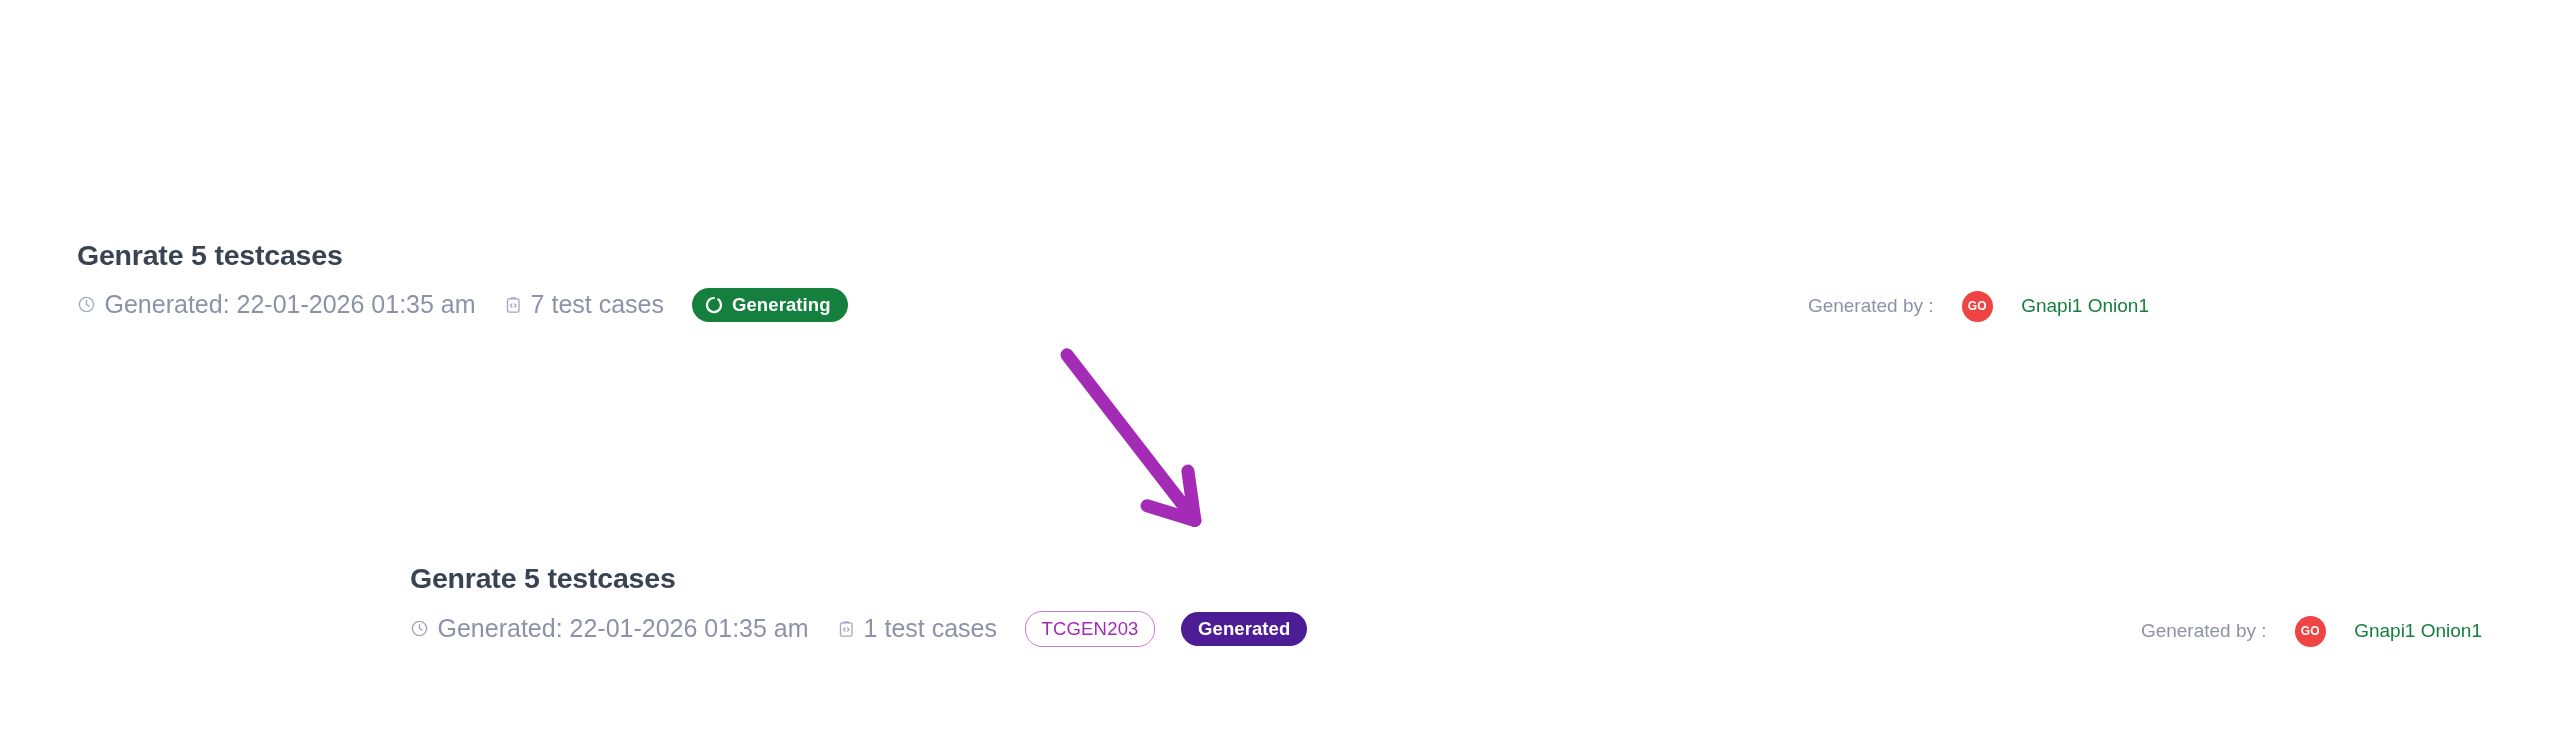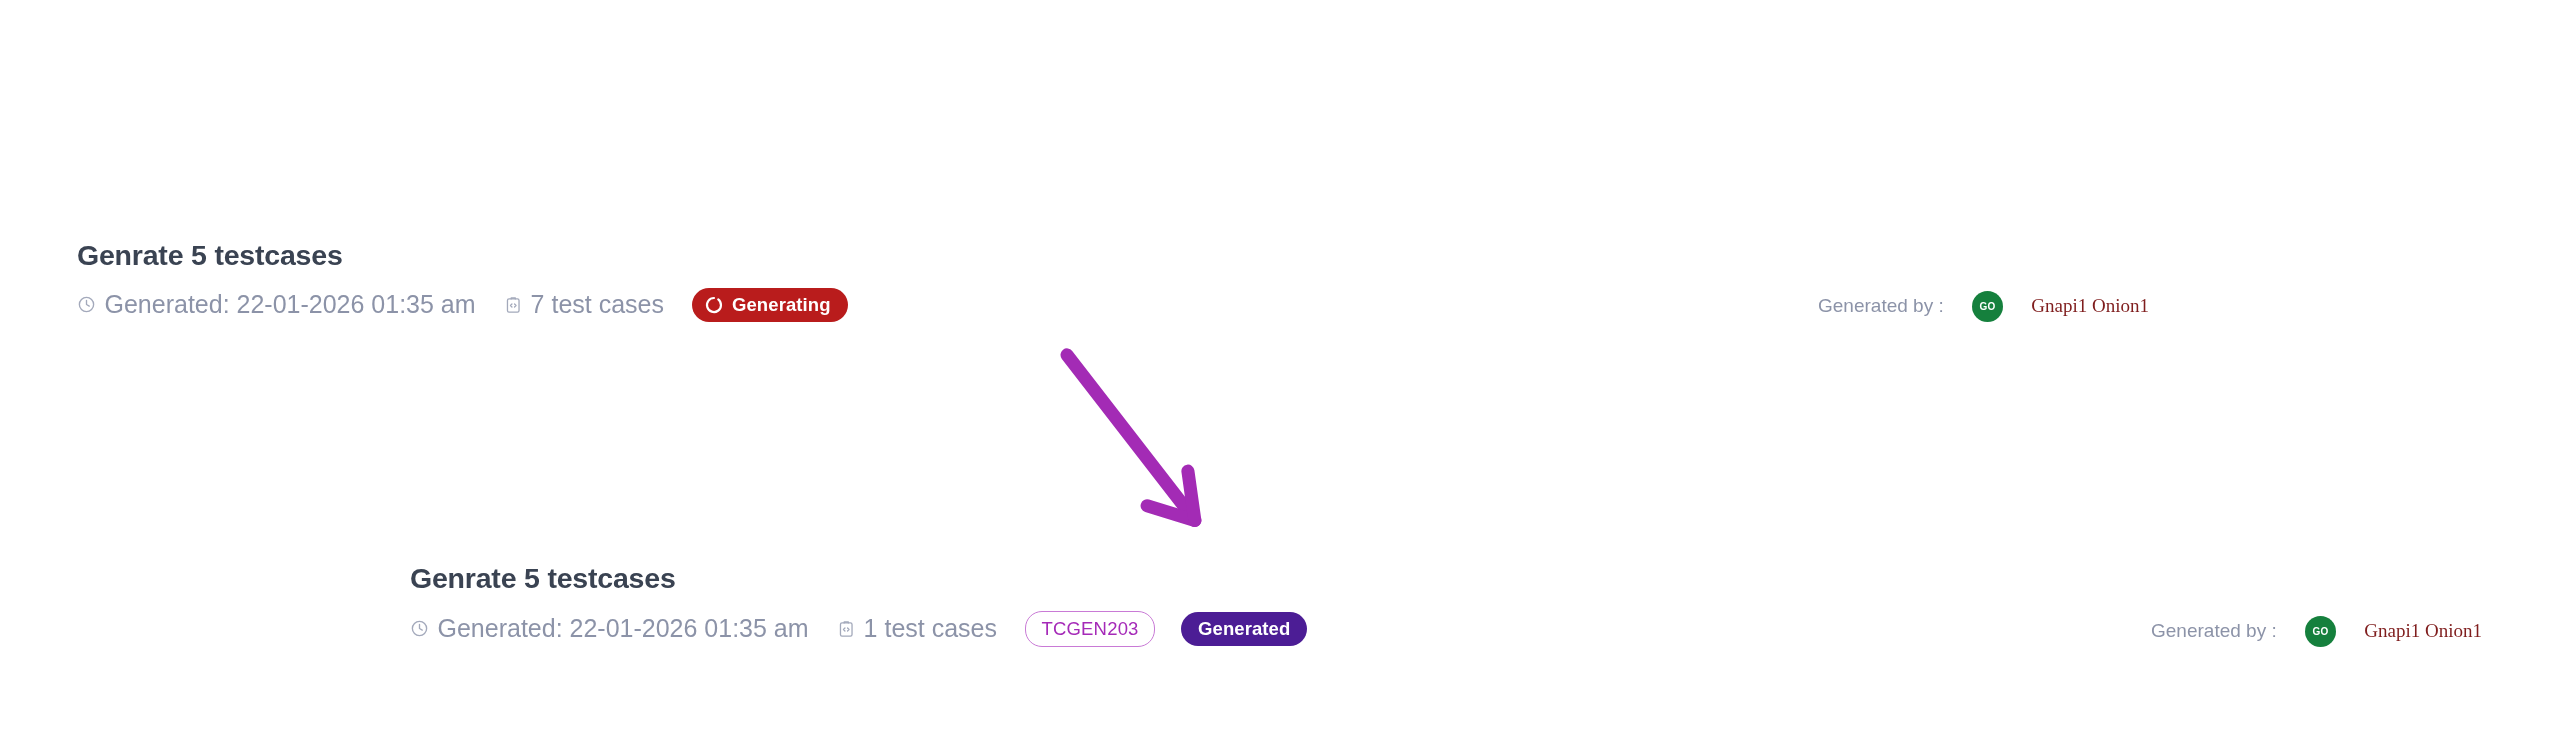--- a/index.html
+++ b/index.html
@@ -100,21 +100,21 @@
     align-items: center;
     height: 34px;
     padding: 0 17px;
     border-radius: 17px;
     color: #ffffff;
     font-size: 18.5px;
     font-weight: bold;
     letter-spacing: 0.1px;
   }
   .status-badge.generating {
-    background: #b91c1c;
+    background: #15803d;
     padding-left: 12.3px;
   }
   .status-badge.generated {
     background: #4c1d95;
   }
   .spinner {
     width: 20px;
     height: 20px;
     margin-right: 7.7px;
     flex: 0 0 auto;
@@ -133,35 +133,34 @@
   }
   .gen-by-label {
     font-size: 19px;
     color: #8c93a8;
     margin-right: 12.3px;
   }
   .avatar {
     width: 31px;
     height: 31px;
     border-radius: 50%;
-    background: #15803d;
+    background: #ef4444;
     color: #ffffff;
-    font-size: 10px;
+    font-size: 12px;
     font-weight: bold;
     display: inline-flex;
     align-items: center;
     justify-content: center;
     letter-spacing: 0.2px;
     margin-right: 12.3px;
     flex: 0 0 auto;
   }
   .gen-by-name {
     font-size: 19px;
-    color: #7f1d1d;
-    font-family: Liberation Serif, serif;
+    color: #15803d;
   }
 
   
   .annotation-layer {
     position: absolute;
     left: 0;
     top: 0;
     width: 2576px;
     height: 756px;
     pointer-events: none;

